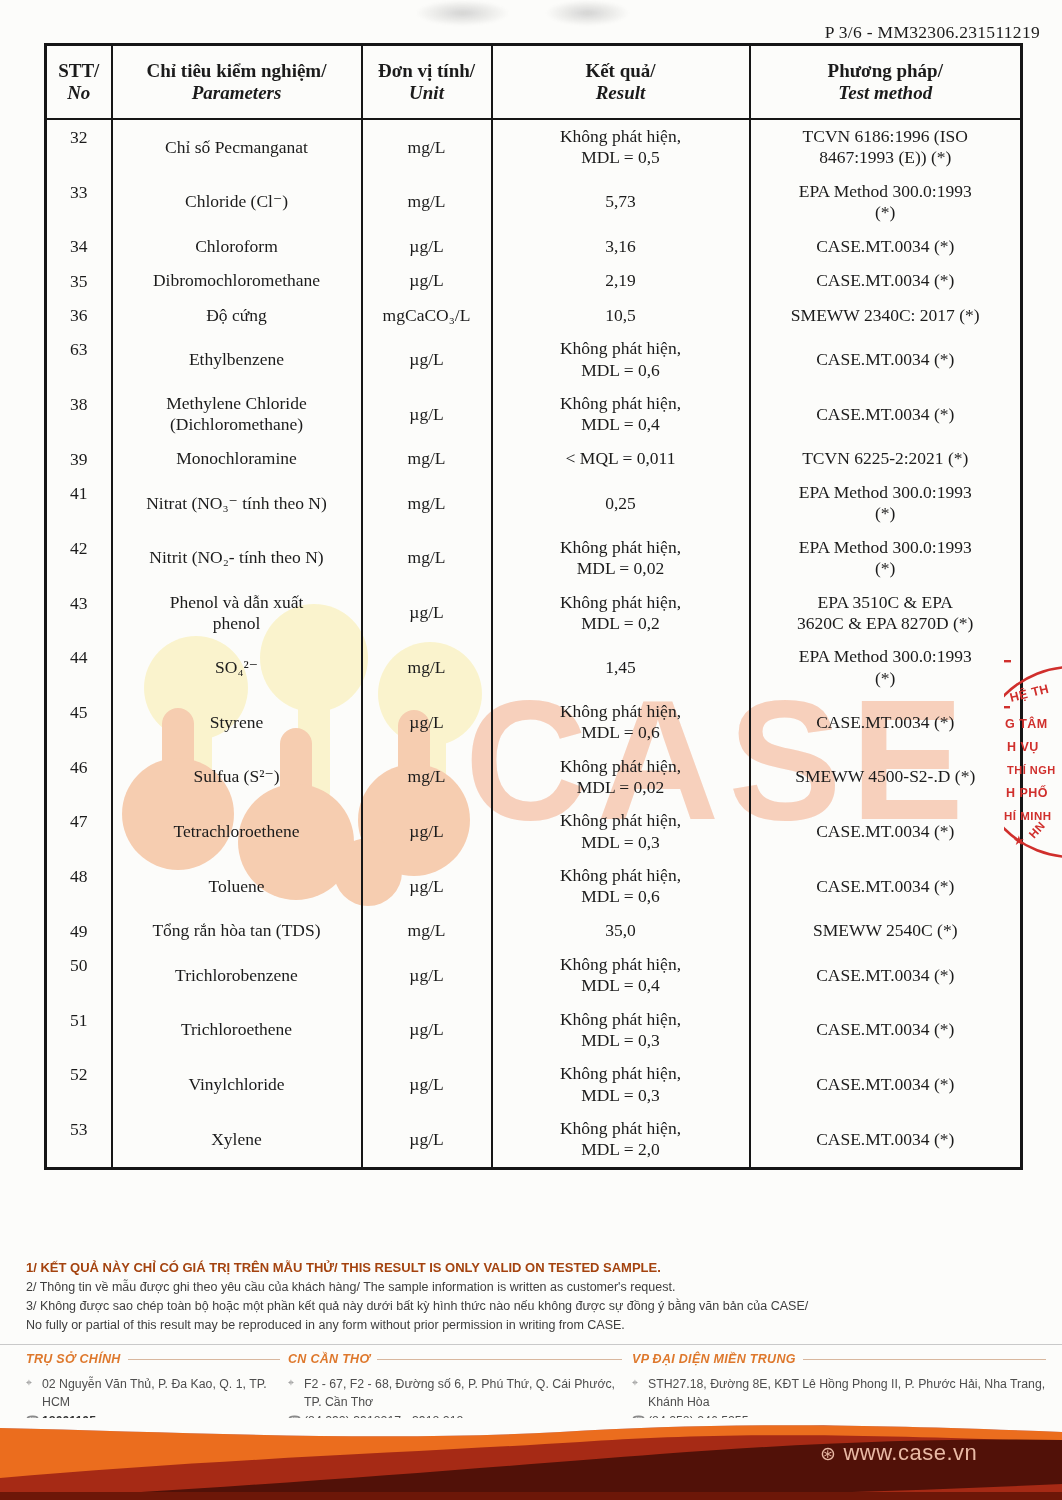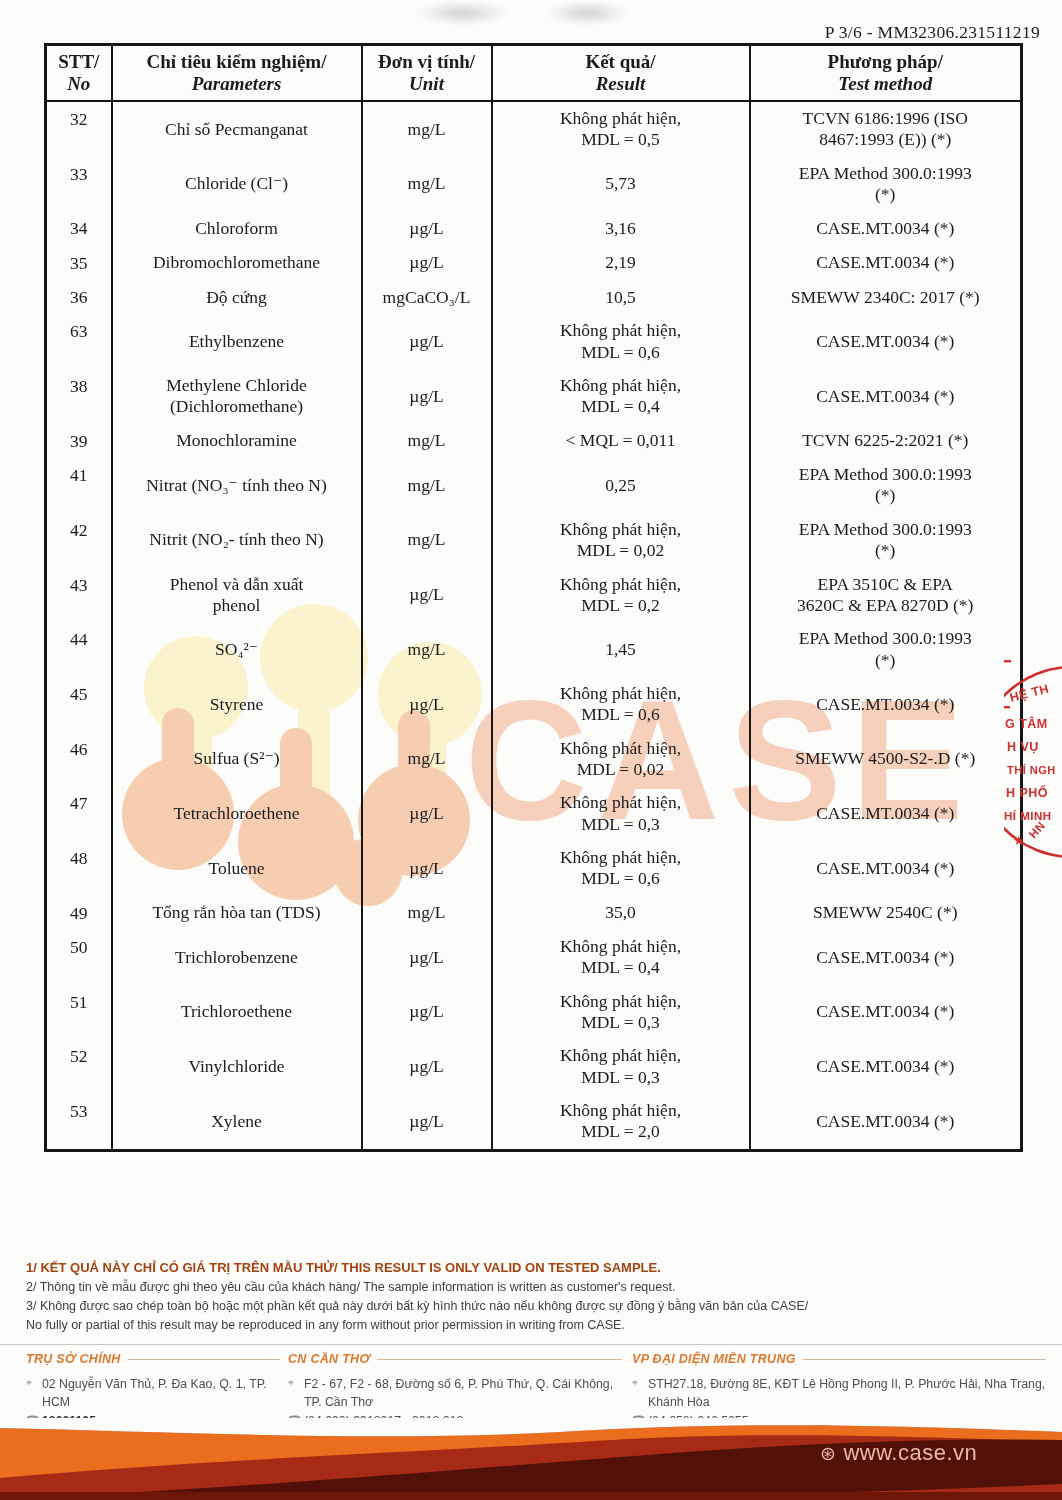--- a/index.html
+++ b/index.html
@@ -28,21 +28,21 @@
   }
   
   table.results{
     position:absolute;left:44px;top:43px;width:976px;
     border-collapse:collapse;table-layout:fixed;
     border:3px solid #161616;background:transparent;
     font-family:"Liberation Serif","DejaVu Serif",serif;color:#1b1b1b;
   }
   table.results th{
     border-left:2px solid #161616;border-bottom:2.5px solid #161616;
-    padding:5px 4px;font-size:19px;vertical-align:middle;
+    padding:14px 4px;font-size:19px;vertical-align:middle;
   }
   table.results th:first-child{border-left:none;}
   table.results .hvi{font-weight:bold;}
   table.results .hen{font-weight:bold;font-style:italic;}
   table.results td{
     border-left:2px solid #161616;
     padding:6px 4px;font-size:17.5px;line-height:1.22;
     text-align:center;vertical-align:middle;white-space:pre-line;
   }
   table.results td:first-child{border-left:none;vertical-align:top;padding-top:7px;}
@@ -356,21 +356,21 @@
   <div class="cline">
       <span class="cicon">✉</span>
       <span class="ctext">casehcm@case.vn</span>
     </div>
 </div>
 
 <div class="contact-col c2">
   <div class="c-head">CN CẦN THƠ</div>
   <div class="cline">
       <span class="cicon">⌖</span>
-      <span class="ctext">F2 - 67, F2 - 68, Đường số 6, P. Phú Thứ, Q. Cái Không, TP. Cần Thơ</span>
+      <span class="ctext">F2 - 67, F2 - 68, Đường số 6, P. Phú Thứ, Q. Cái Phước, TP. Cần Thơ</span>
     </div>
   <div class="cline">
       <span class="cicon">☎</span>
       <span class="ctext">(84.292) 3918217 - 3918 218</span>
     </div>
   <div class="cline">
       <span class="cicon">✉</span>
       <span class="ctext">kinhdoanhcantho@case.vn ; nhanmaucantho@case.vn ;
 ketoancantho@case.vn</span>
     </div>

